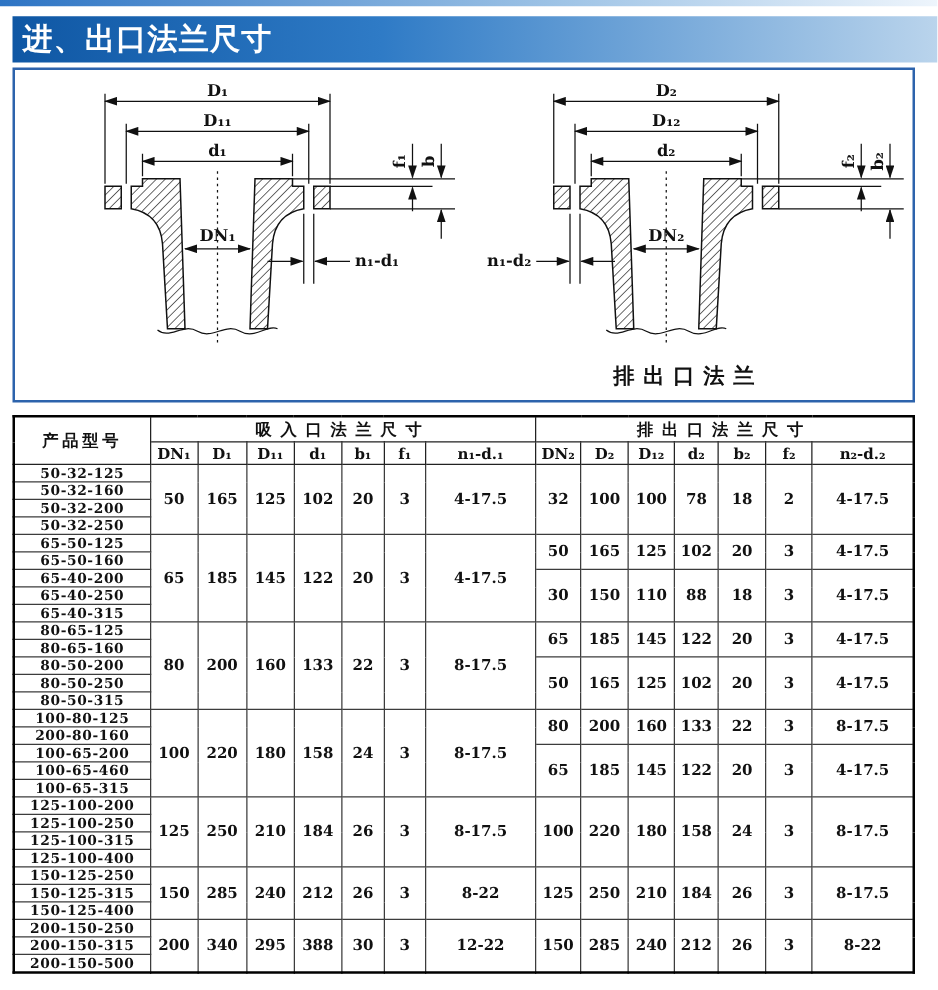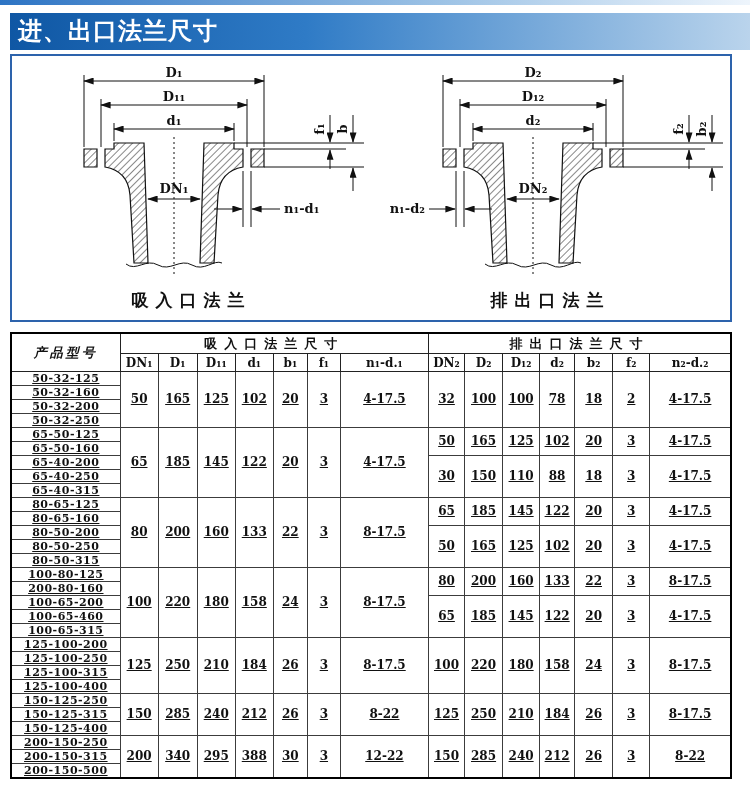--- a/index.html
+++ b/index.html
@@ -22,25 +22,25 @@
     font-size:13px;font-weight:bold;fill:#111;}
   svg line,svg path.ln{stroke:#111;stroke-width:1;}
   svg path.mat{fill:url(#hatch);stroke:#111;stroke-width:1.2;}
   table.dim-table{border-collapse:collapse;table-layout:fixed;width:722px;
     margin:10px 0 0 10px;border:2px solid #000;}
   .dim-table th,.dim-table td{border:1px solid #3c3c3c;padding:0;text-align:center;
     vertical-align:middle;overflow:hidden;white-space:nowrap;}
   .dim-table thead th{border-color:#222;}
   .gh{font-size:13px;font-weight:bold;letter-spacing:7px;height:19px;
     font-family:Liberation Serif, serif;}
-  .ph{font-size:13px;font-weight:bold;letter-spacing:3px;font-style:italic;
+  .ph{font-size:13px;font-weight:bold;letter-spacing:3px;
     font-family:"DejaVu Serif","Liberation Serif",serif;}
   .ch{font-family:"DejaVu Serif","Liberation Serif",serif;
     font-size:12px;font-weight:bold;height:17px;}
-  .dim-table tbody tr{height:14px;text-decoration:underline;}
+  .dim-table tbody tr{height:14px;}
   .dim-table tbody td{font-family:"DejaVu Serif","Liberation Serif",serif;
     font-size:12px;font-weight:bold;line-height:13px;}
   .dim-table tbody td.model{font-size:11px;letter-spacing:0.5px;}
 </style>
 </head>
 <body>
 
 <div class="top-strip"></div>
 
 <div class="banner">
@@ -114,21 +114,20 @@
       </g>
 
       <g>
         <line x1="229" y1="108" x2="229" y2="164"></line>
         <line x1="237" y1="108" x2="237" y2="164"></line>
         <line x1="200" y1="146" x2="228" y2="146" marker-end="url(#arr)"></line>
         <line x1="266" y1="146" x2="238" y2="146" marker-end="url(#arr)"></line>
         <text class="lbl" x="270" y="150" text-anchor="start">n₁-d₁</text>
       </g>
     </svg>
-    <figcaption>吸入口法兰</figcaption>
   </figure>
 
   <figure class="flange-fig">
     <svg width="356" height="228" viewBox="0 0 356 222">
 
       <g>
         <path class="mat" d="M70 86 H83 V104 H70 Z"></path>
         <path class="mat" d="M237 86 H250 V104 H237 Z"></path>
         <path class="mat" d="M91 86 L100 86 L100 80 L130 80 L134 200 L120 200 L116 132 Q114 108 91 104 Z"></path>
         <path class="mat" d="M229 86 L220 86 L220 80 L190 80 L186 200 L200 200 L204 132 Q206 108 229 104 Z"></path>

